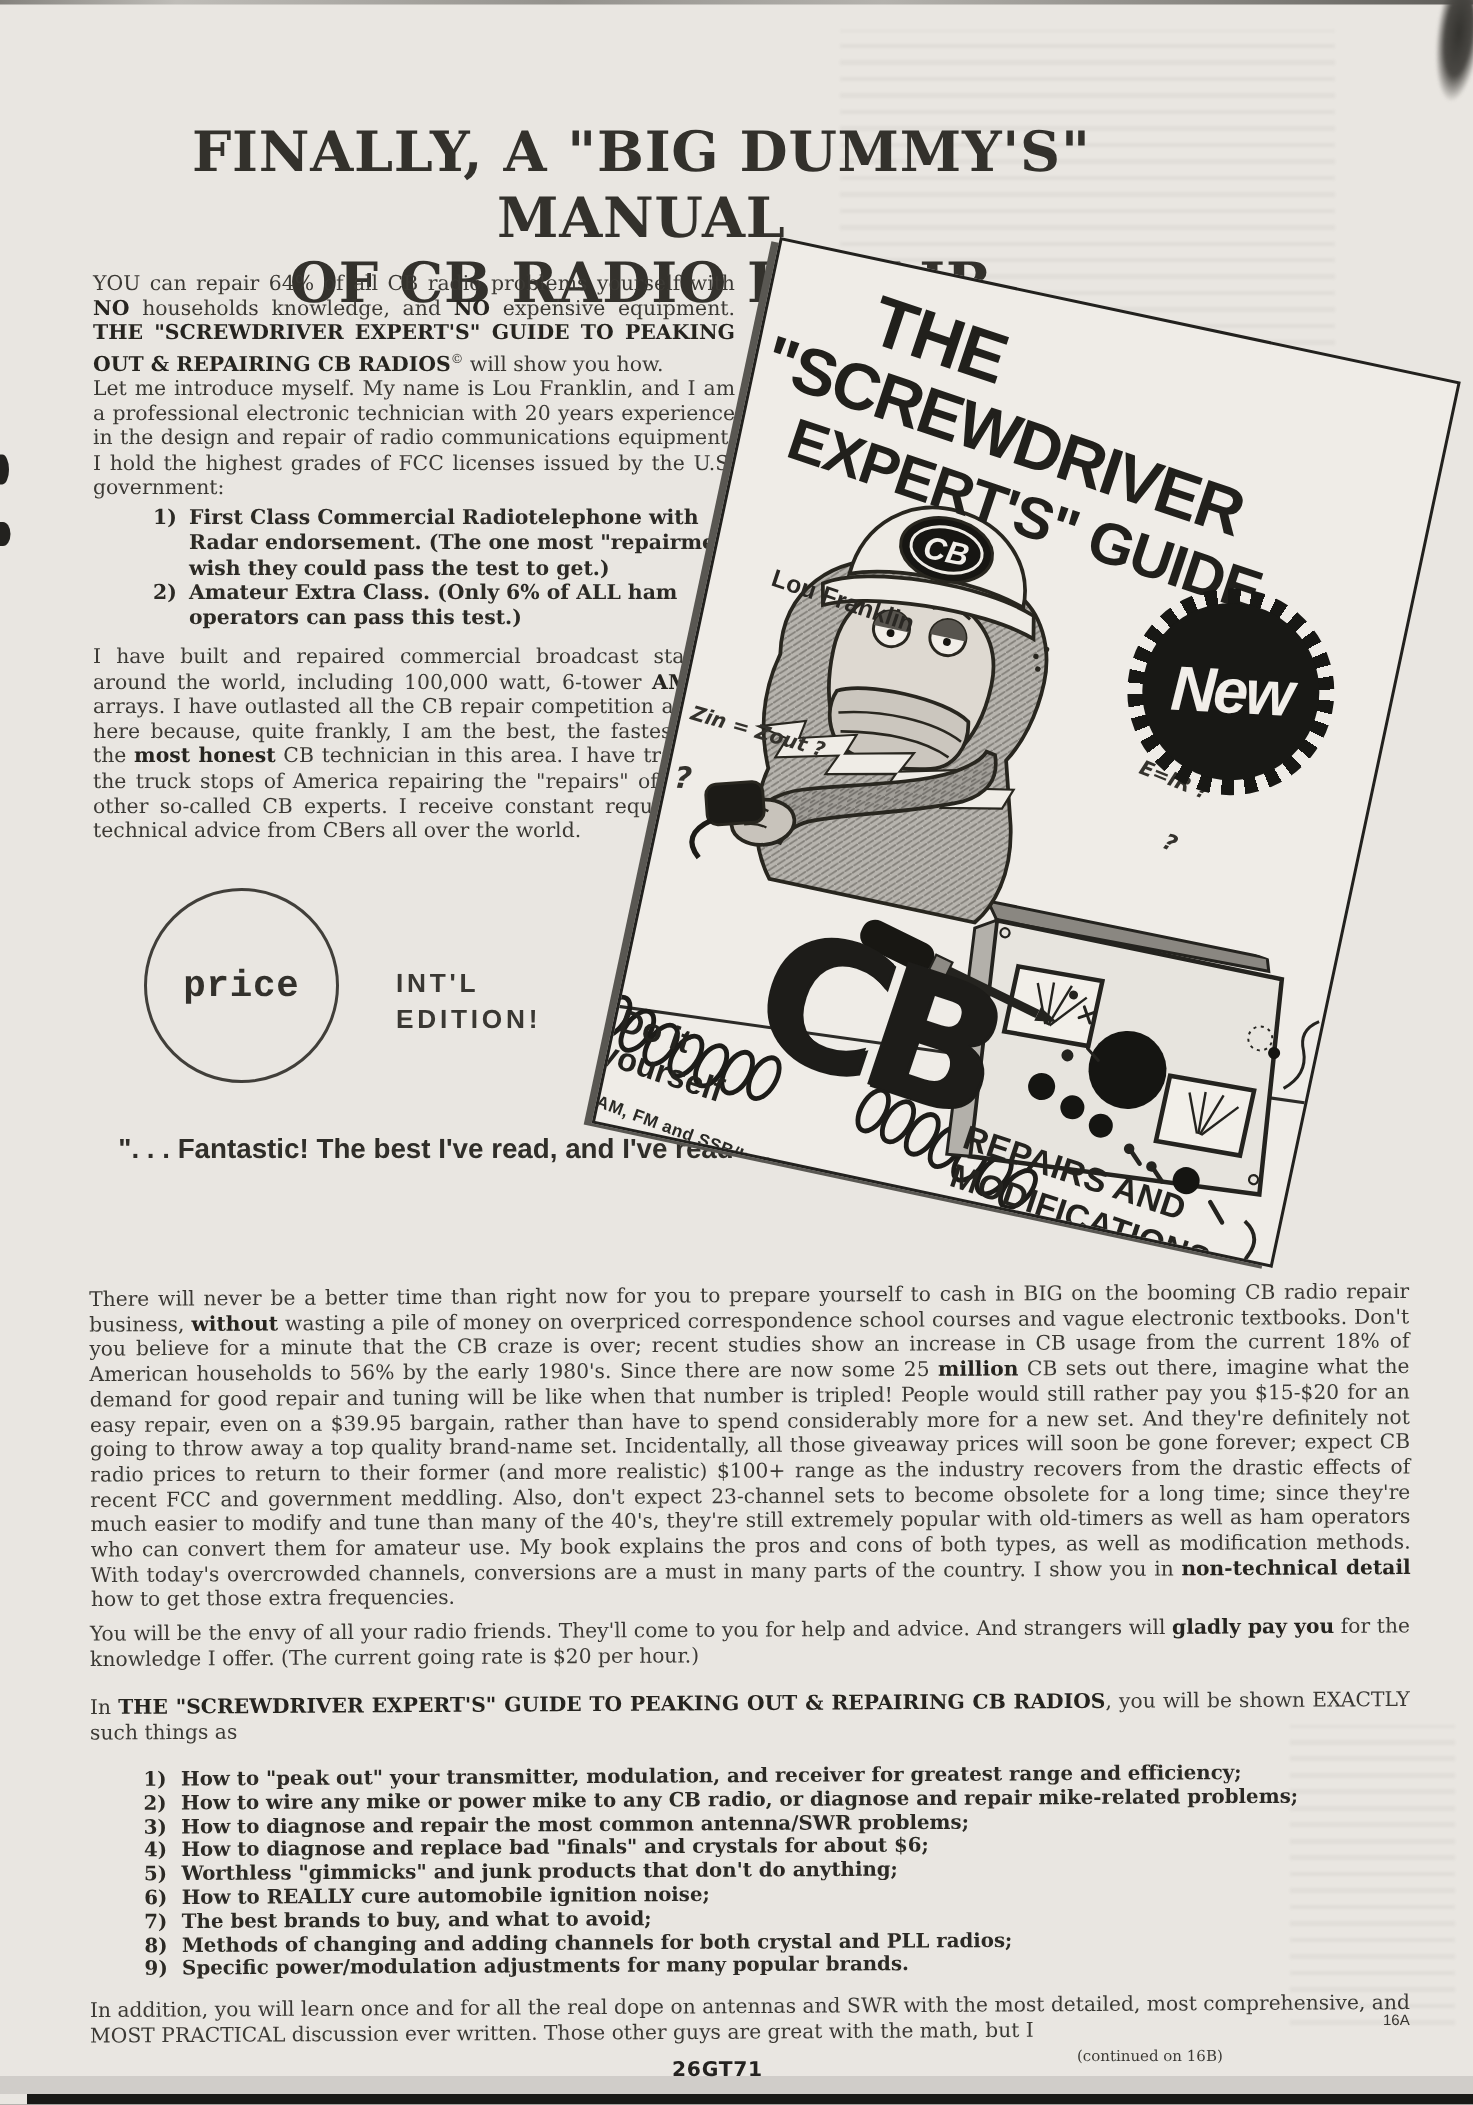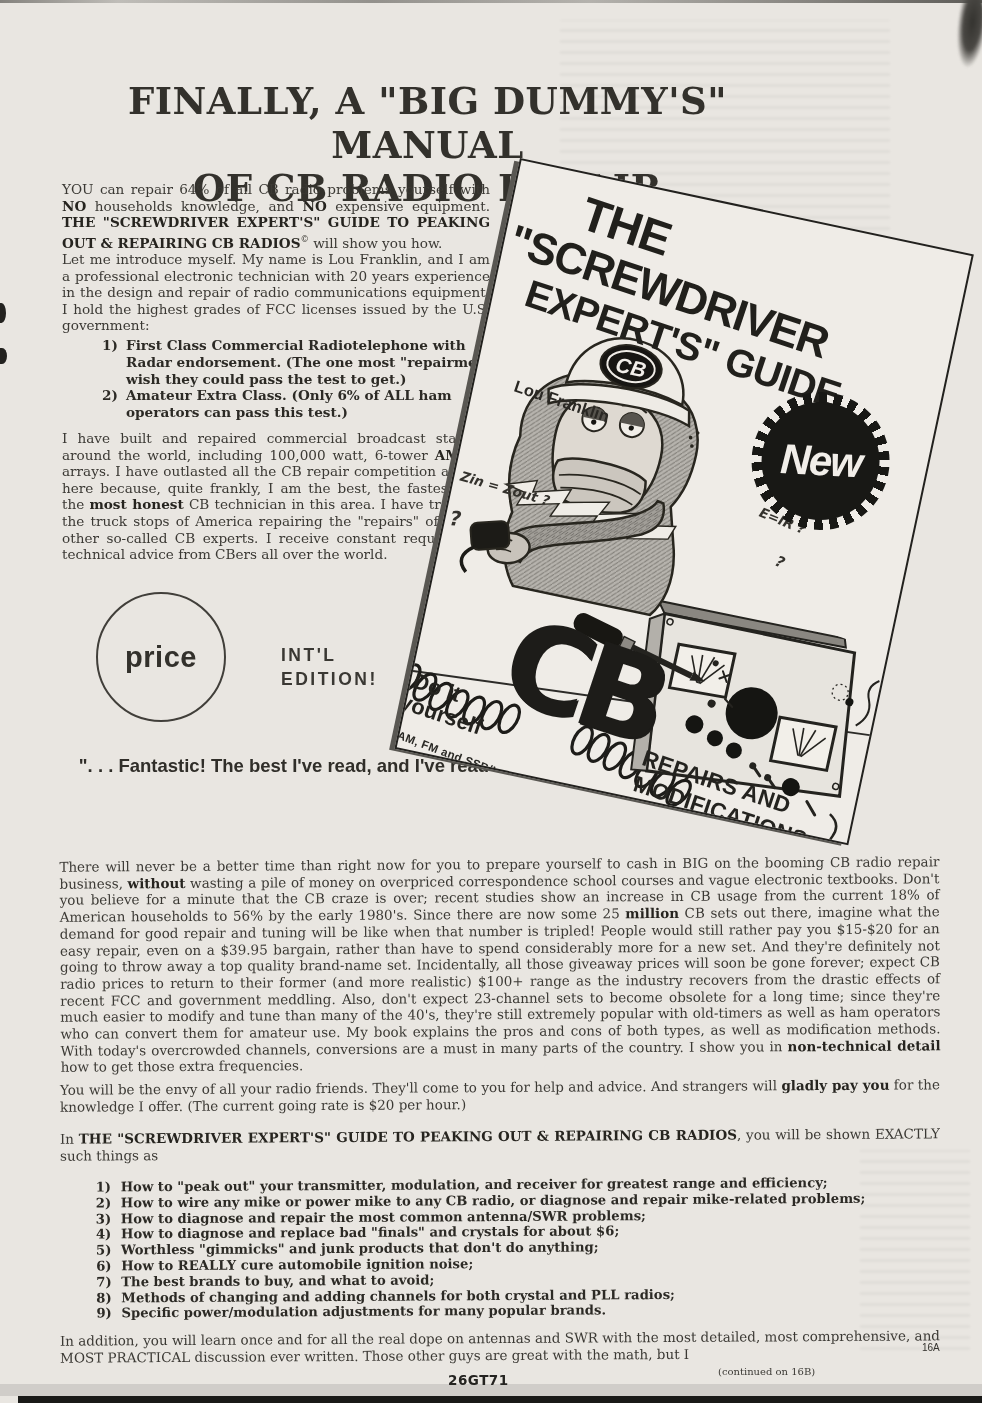--- a/index.html
+++ b/index.html
@@ -34,22 +34,22 @@
   .cred-num{flex:0 0 24px;}
   .cred-text{flex:1;}
   .p3{top:430px;}
   .seg-b{font-weight:bold;color:#26241f;}
   .seg-i{}
   .seg-sup{vertical-align:super;font-size:.62em;}
 
   
   .price-circle{left:96px;top:592px;width:126px;height:126px;border:2.5px solid #413f3a;border-radius:50%;
     display:flex;align-items:center;justify-content:center;}
-  .price-label{font-family:Liberation Sans, sans-serif;font-weight:bold;font-size:29px;color:#33312c;letter-spacing:.5px;}
-  .intl{left:281px;top:644px;font-family:"Liberation Sans",sans-serif;font-weight:bold;
+  .price-label{font-family:Liberation Mono, monospace;font-weight:bold;font-size:25px;color:#33312c;letter-spacing:.5px;}
+  .intl{left:264px;top:644px;font-family:"Liberation Sans",sans-serif;font-weight:bold;
     font-size:17.5px;line-height:1.35;letter-spacing:2.5px;color:#3a3833;}
   .quote{left:58px;top:752px;width:452px;text-align:center;font-family:"Liberation Sans",sans-serif;
     font-weight:bold;font-size:18.5px;line-height:1.5;color:#302e29;}
 
   
   .cover{left:520px;top:158px;width:460px;height:600px;background:#efece7;
     border:2.5px solid #22211e;transform:rotate(12deg);transform-origin:top left;
     box-shadow:-6px 3px 0 -1px #595752; overflow:hidden;}
   .cover-title{left:12px;top:6px;width:440px;transform:rotate(6.5deg);transform-origin:top left;
     font-family:"Liberation Sans",sans-serif;font-weight:bold;color:#21201c;}

